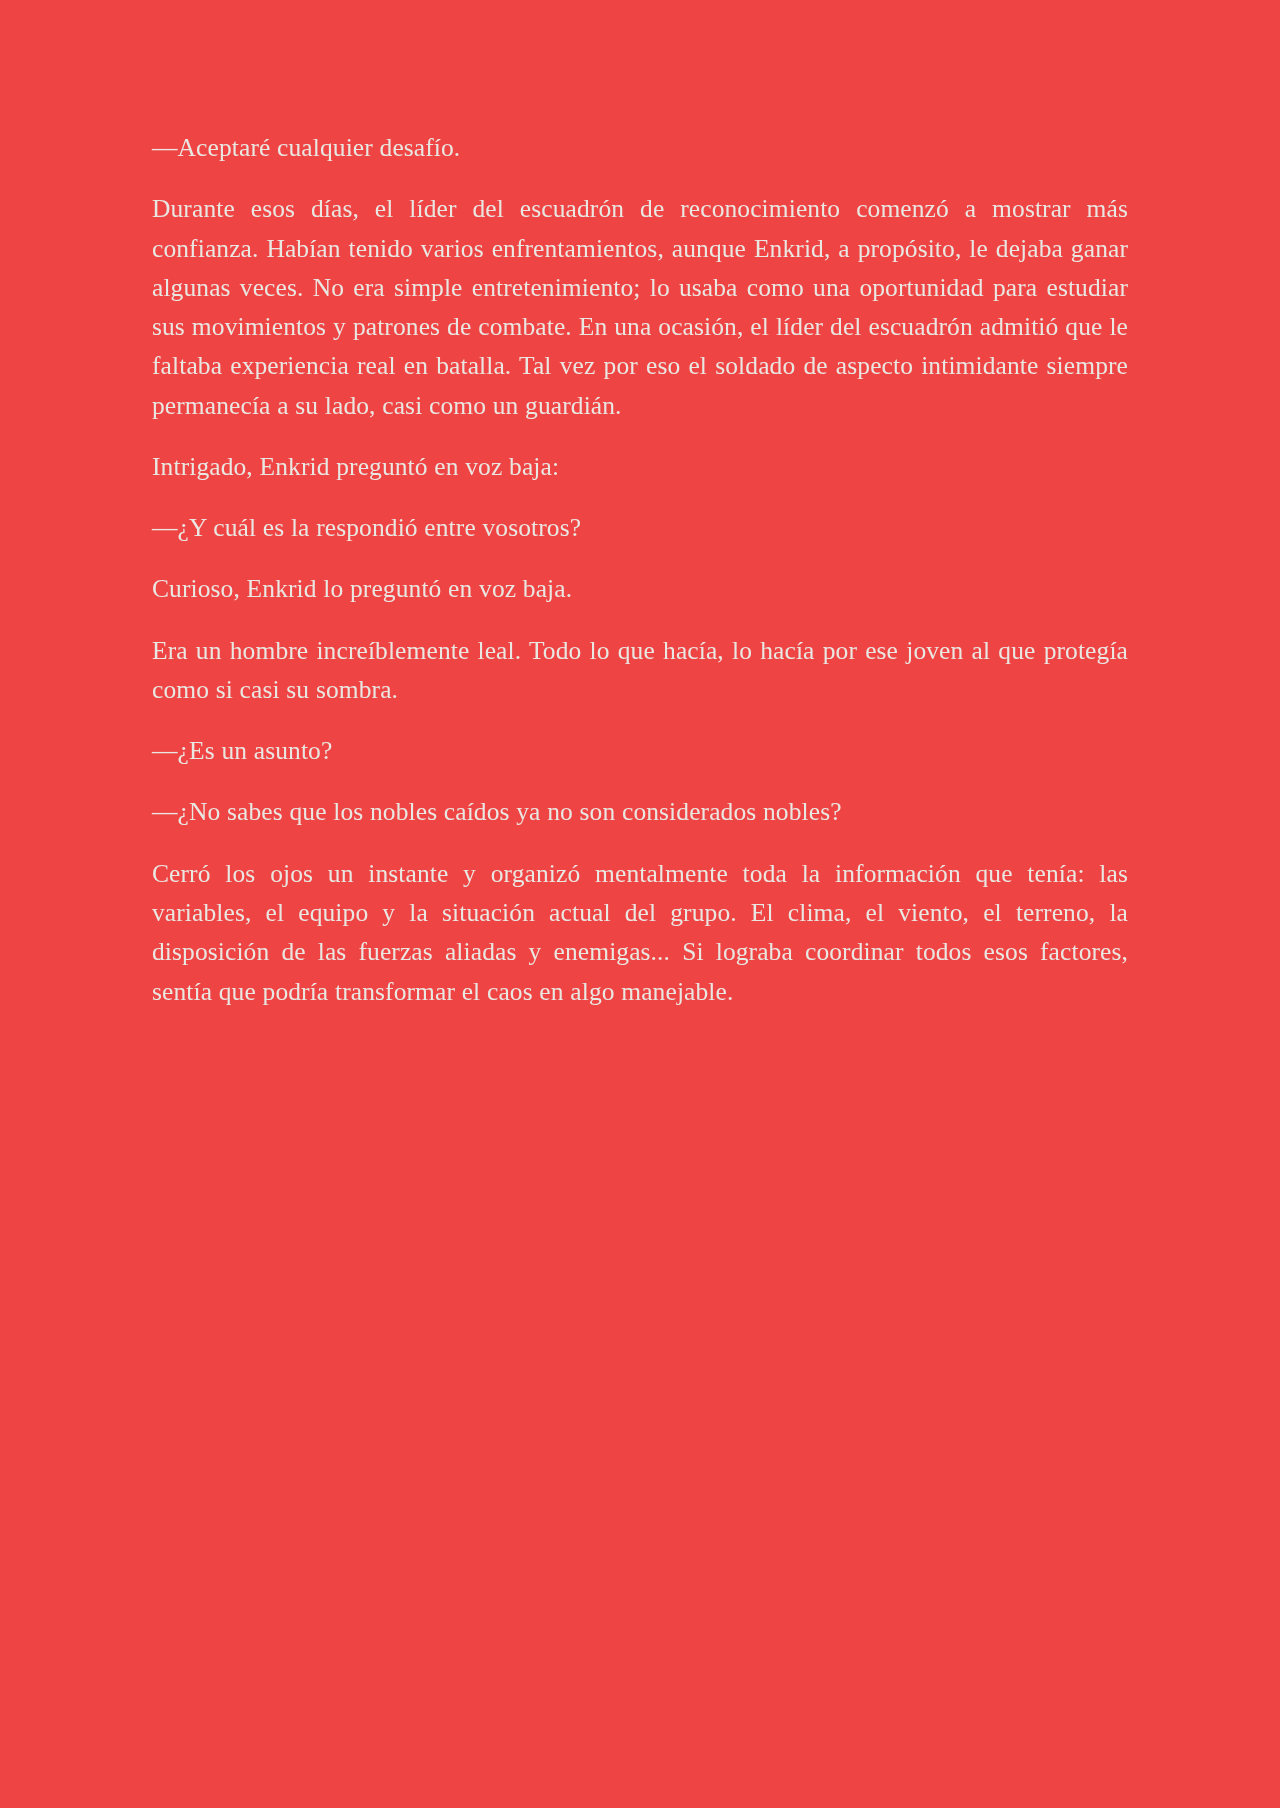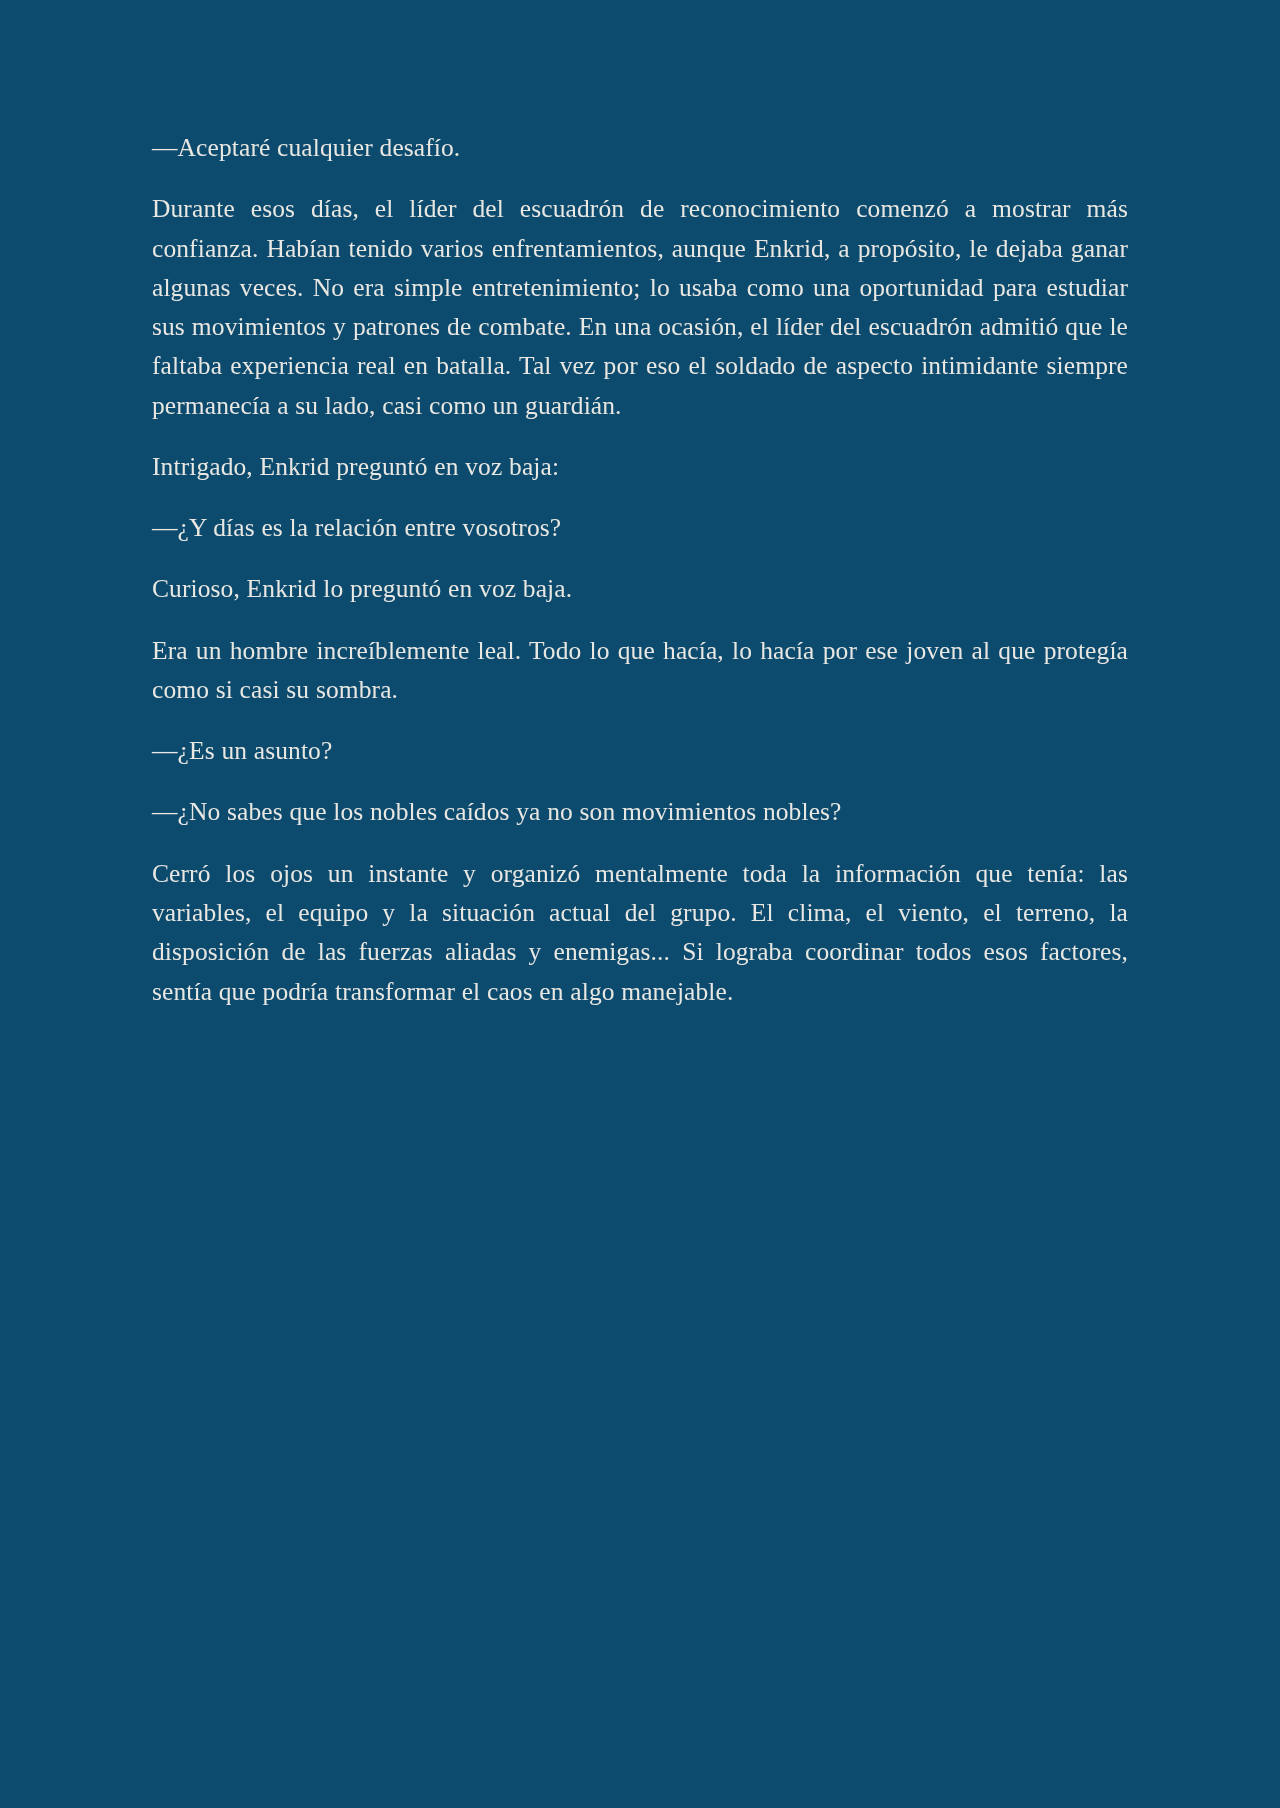--- a/index.html
+++ b/index.html
@@ -11,21 +11,21 @@
     min-height: 1808px;
     background: #2b2b2b;
     font-family: "Liberation Serif", "DejaVu Serif", serif;
     color: #e8e6e1;
   }
   .page {
     width: 1280px;
     min-height: 1808px;
     box-sizing: border-box;
     padding: 128px 152px 120px 152px;
-    background: #0c4a6e;
+    background: #ef4444;
   }
   .content {
     width: 976px;
     margin: 0 auto;
   }
   p.para {
     margin: 0 0 22px 0;
     font-size: 25.5px;
     line-height: 1.54;
     text-align: justify;
@@ -43,20 +43,20 @@
   }
 </style>
 </head>
 <body>
 
 <div class="page">
   <div class="content">
     <p class="para short">—Aceptaré cualquier desafío.</p>
     <p class="para">Durante esos días, el líder del escuadrón de reconocimiento comenzó a mostrar más confianza. Habían tenido varios enfrentamientos, aunque Enkrid, a propósito, le dejaba ganar algunas veces. No era simple entretenimiento; lo usaba como una oportunidad para estudiar sus movimientos y patrones de combate. En una ocasión, el líder del escuadrón admitió que le faltaba experiencia real en batalla. Tal vez por eso el soldado de aspecto intimidante siempre permanecía a su lado, casi como un guardián.</p>
     <p class="para short">Intrigado, Enkrid preguntó en voz baja:</p>
-    <p class="para short">—¿Y días es la relación entre vosotros?</p>
+    <p class="para short">—¿Y cuál es la respondió entre vosotros?</p>
     <p class="para short">Curioso, Enkrid lo preguntó en voz baja.</p>
     <p class="para">Era un hombre increíblemente leal. Todo lo que hacía, lo hacía por ese joven al que protegía como si casi su sombra.</p>
     <p class="para short">—¿Es un asunto?</p>
-    <p class="para short">—¿No sabes que los nobles caídos ya no son movimientos nobles?</p>
+    <p class="para short">—¿No sabes que los nobles caídos ya no son considerados nobles?</p>
     <p class="para">Cerró los ojos un instante y organizó mentalmente toda la información que tenía: las variables, el equipo y la situación actual del grupo. El clima, el viento, el terreno, la disposición de las fuerzas aliadas y enemigas... Si lograba coordinar todos esos factores, sentía que podría transformar el caos en algo manejable.</p>
   </div>
 </div>
 
 </body></html>

